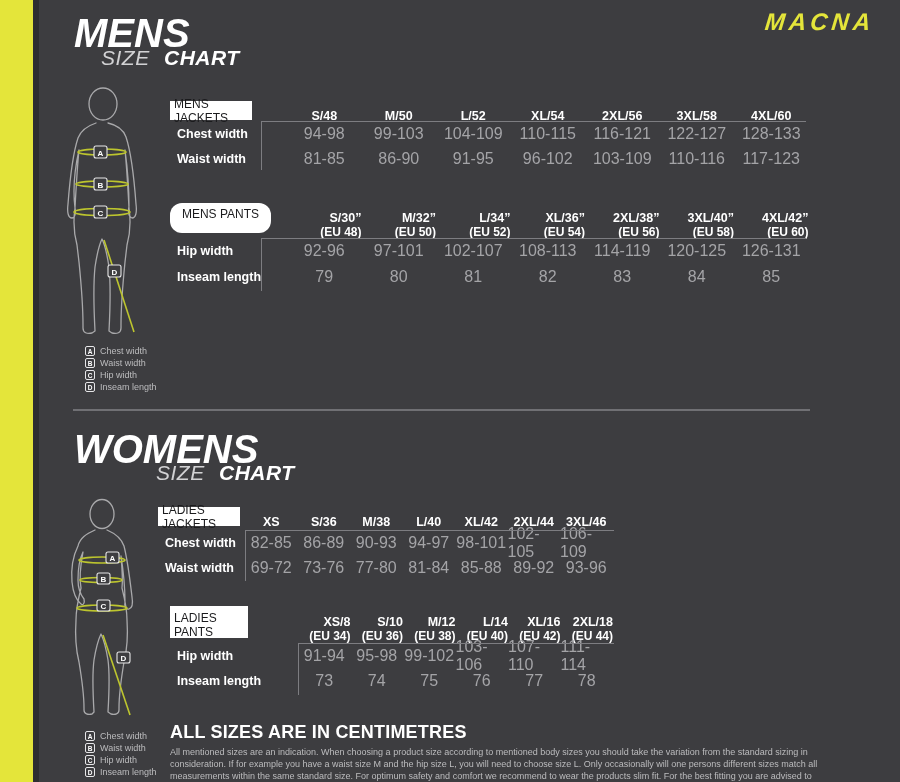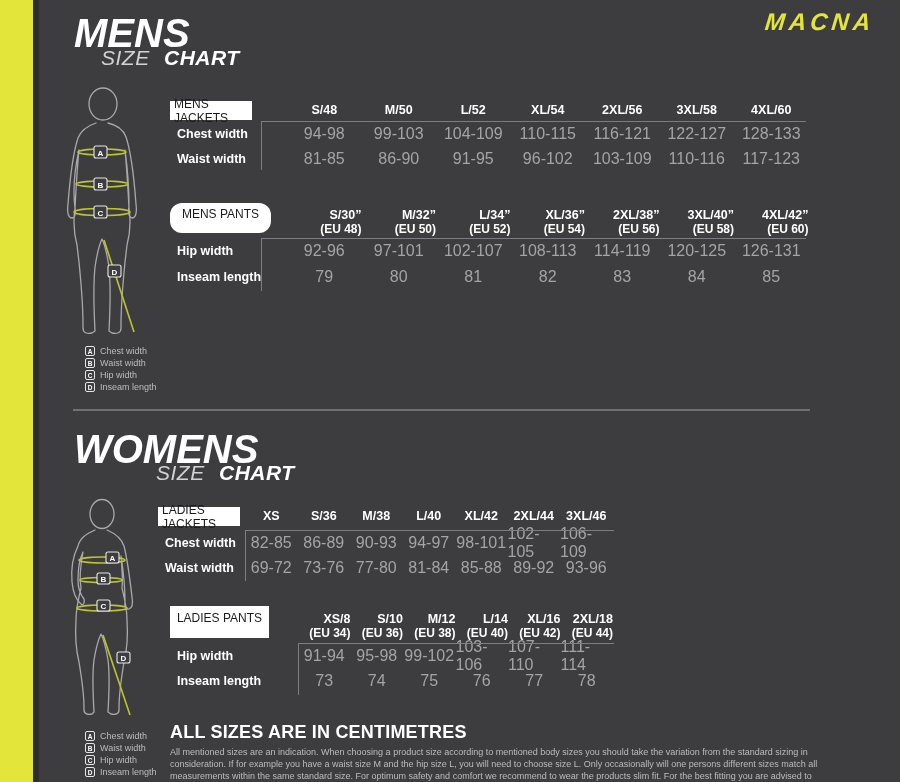--- a/index.html
+++ b/index.html
@@ -41,23 +41,23 @@
   .tbl::after{content:"";position:absolute;border-top:1px solid var(--line);border-left:1px solid var(--line);pointer-events:none;}
   .mens-jackets::after {left:91px; top:20px;width:544px;height:48px;}
   .mens-pants::after   {left:91px; top:35px;width:544px;height:52px;}
   .ladies-jackets::after{left:87px;top:23px;width:368px;height:50px;}
   .ladies-pants::after {left:128px;top:37px;width:315px;height:51px;}
 
   .label-cell{display:flex;align-items:flex-start;}
   .label-box{background:var(--white);color:#1b1b1d;font-weight:normal;font-size:12px;
              display:flex;justify-content:center;align-items:center;padding:2px 4px;width:82px;height:19px;}
   .mens-pants .label-box{width:101px;height:30px;align-items:flex-start;padding-top:4px;border-radius:12px;}
-  .ladies-pants .label-box{width:99px;height:32px;align-items:flex-start;padding-top:5px;}
-
-  .col-head{color:var(--white);font-weight:bold;font-size:12.5px;display:flex;justify-content:center;align-items:flex-start;padding-top:2px;}
+  .ladies-pants .label-box{width:78px;height:32px;align-items:flex-start;padding-top:5px;}
+
+  .col-head{color:var(--white);font-weight:bold;font-size:12.5px;display:flex;justify-content:center;align-items:flex-start;padding-top:2px;margin-top:6px;}
   .col-head.two{flex-direction:column;align-items:flex-end;line-height:14px;padding-top:3px;}
   .col-head .eu{font-size:12px;}
 
   .row-label{color:var(--white);font-weight:bold;font-size:12.5px;display:flex;align-items:center;padding-left:7px;}
   .cell{color:var(--data);font-size:16px;display:flex;justify-content:center;align-items:center;}
 
   .legend{position:absolute;display:flex;flex-direction:column;gap:2px;}
   .mens-legend{left:85px;top:346px;}
   .womens-legend{left:85px;top:731px;}
   .legend-row{display:flex;align-items:center;gap:5px;height:10px;}

